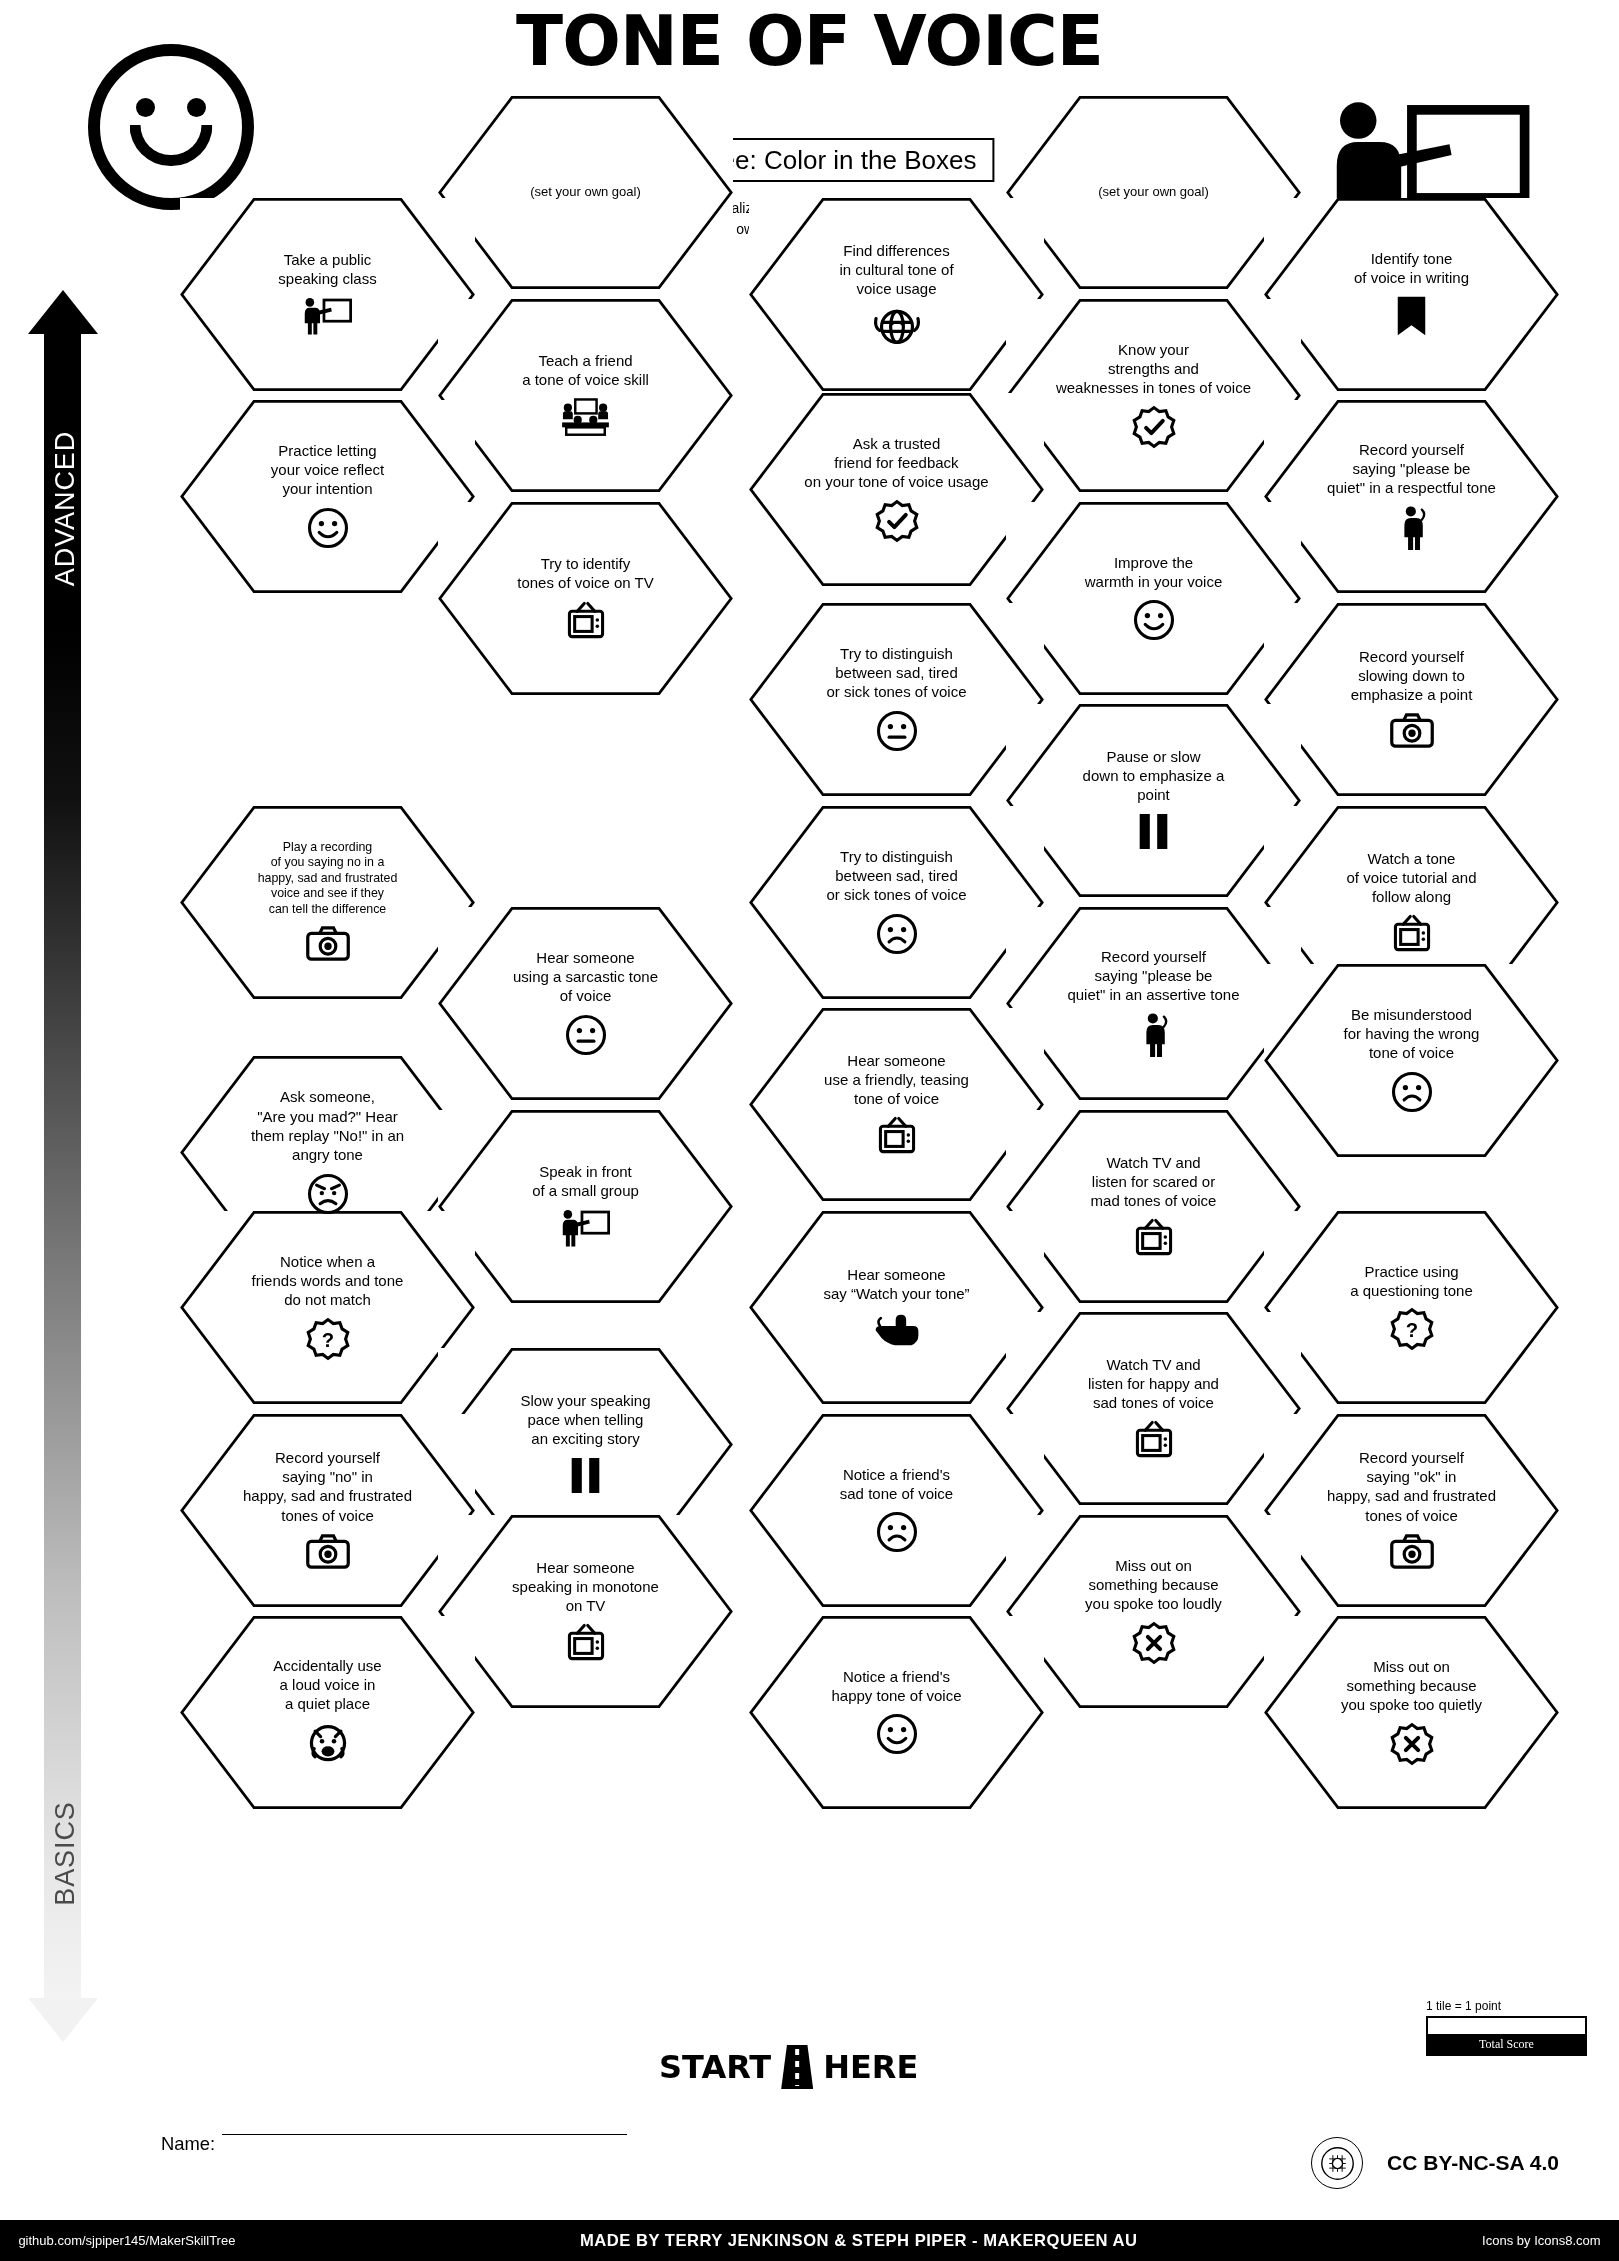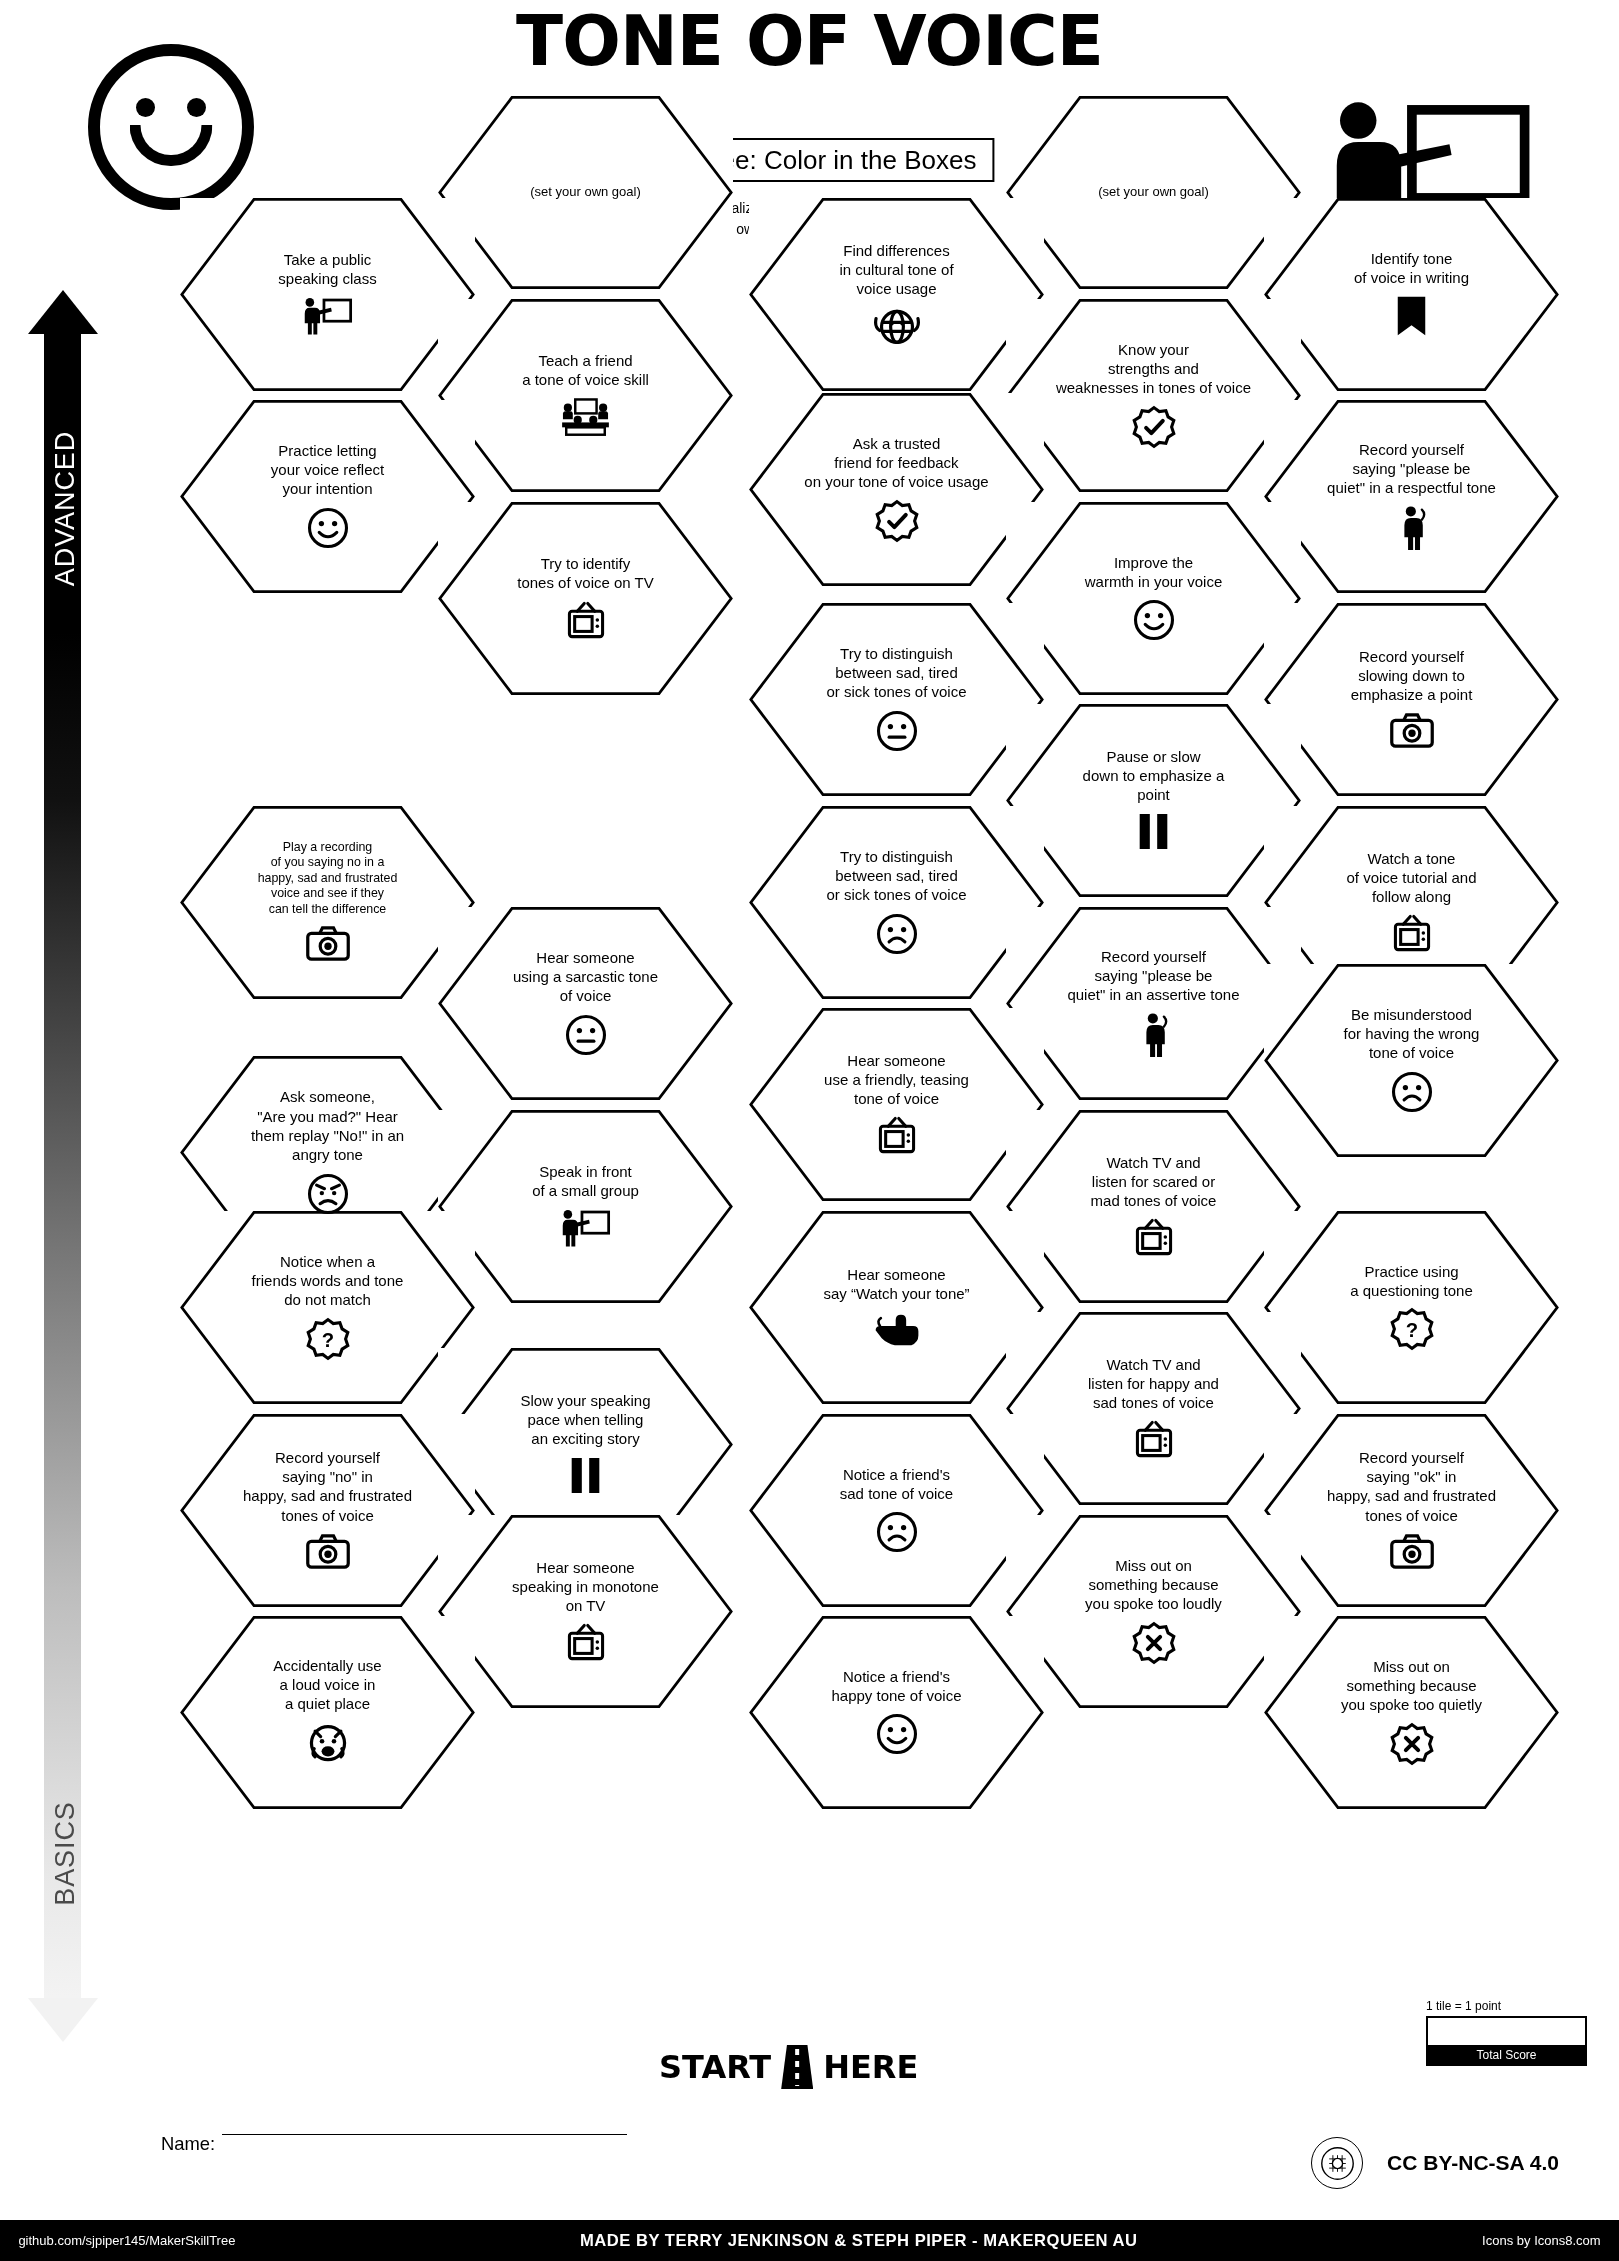--- a/index.html
+++ b/index.html
@@ -195,22 +195,23 @@
     right: 32px; top: 1999px;
     width: 161px;
   }
   #score-box .tip {
     font-size: 12px;
     text-align: left;
     margin-bottom: 2.8px;
   }
   #score-box .box {
     border: 2.3px solid #000;
-    height: 50px;
+    height: 40px;
     position: relative;
+    font-family: Liberation Serif, serif;
   }
   #score-box .box .bar {
     position: absolute;
     left: 0; right: 0; bottom: 0;
     background: #000;
     color: #fff;
     font-size: 12px;
     text-align: center;
     padding: 2.3px 0;
   }

